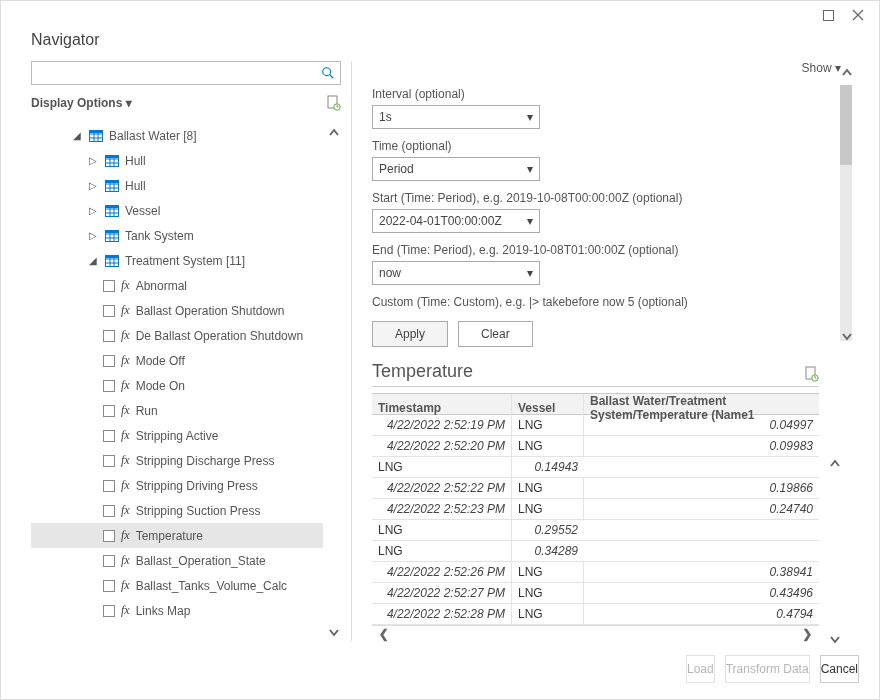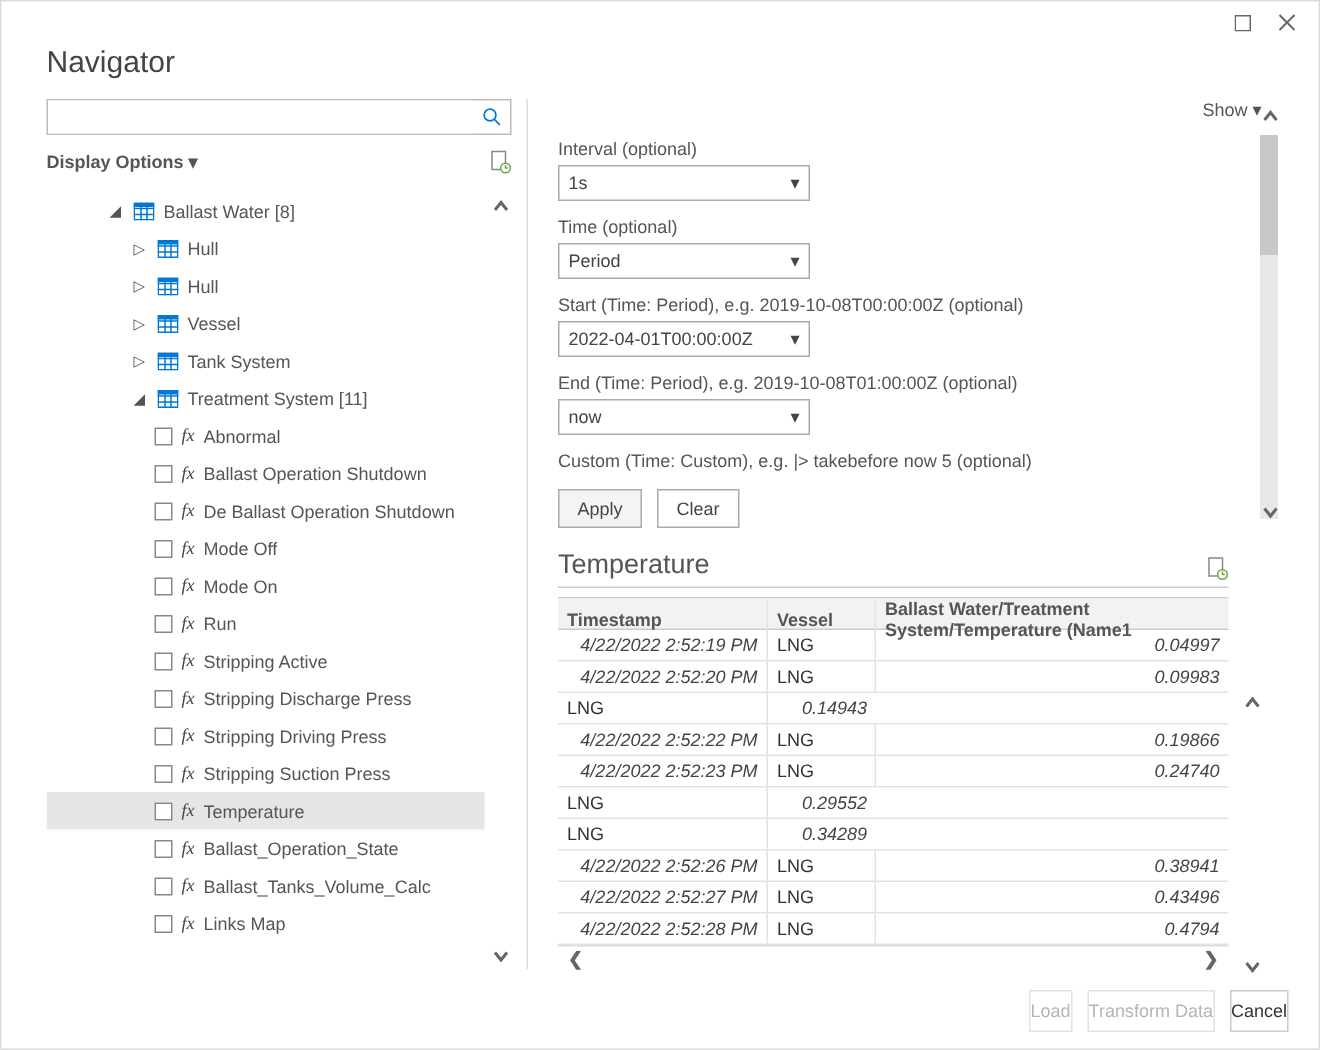--- a/index.html
+++ b/index.html
@@ -23,21 +23,21 @@
   }
   .winbtn {
     width: 30px; height: 24px;
     display: flex; align-items: center; justify-content: center;
     cursor: pointer;
   }
   .header {
     padding: 2px 30px 12px 30px;
   }
   .header h1 {
-    font-size: 20px;
+    font-size: 16px;
     font-weight: 400;
     margin: 0;
     color: #444;
   }
   .body {
     display: flex;
     height: 580px;
     padding: 0 20px 0 30px;
   }
   .left {
@@ -101,21 +101,21 @@
   .showbtn { cursor:pointer; color:#555; }
   .form { display:flex; flex-direction:column; gap:4px; padding-right: 40px; }
   .flabel { color:#555; margin-top: 6px; }
   .fselect {
     border:1px solid #aaa; height:24px; width:168px;
     display:flex; align-items:center; justify-content:space-between;
     padding: 0 6px; cursor:pointer; color:#444;
   }
   .btnrow { display:flex; gap:10px; margin-top:8px; }
   .btn {
-    border:1px solid #aaa; height:26px; padding: 0 12px;
+    border:1px solid #aaa; height:26px; padding: 0 22px;
     display:flex; align-items:center; cursor:pointer; background:#fff;
     color:#444;
   }
   .btn.primary { background:#f4f4f4; }
 
   .preview-hdr { display:flex; justify-content:space-between; align-items:flex-end;
     border-bottom:1px solid #ccc; margin:14px 40px 0 0; padding-bottom:4px; }
   .preview-hdr h2 { font-size: 18px; font-weight:400; color:#555; margin:0; }
 
   .grid { margin: 6px 40px 0 0; border-top:1px solid #ccc; position:relative; }

